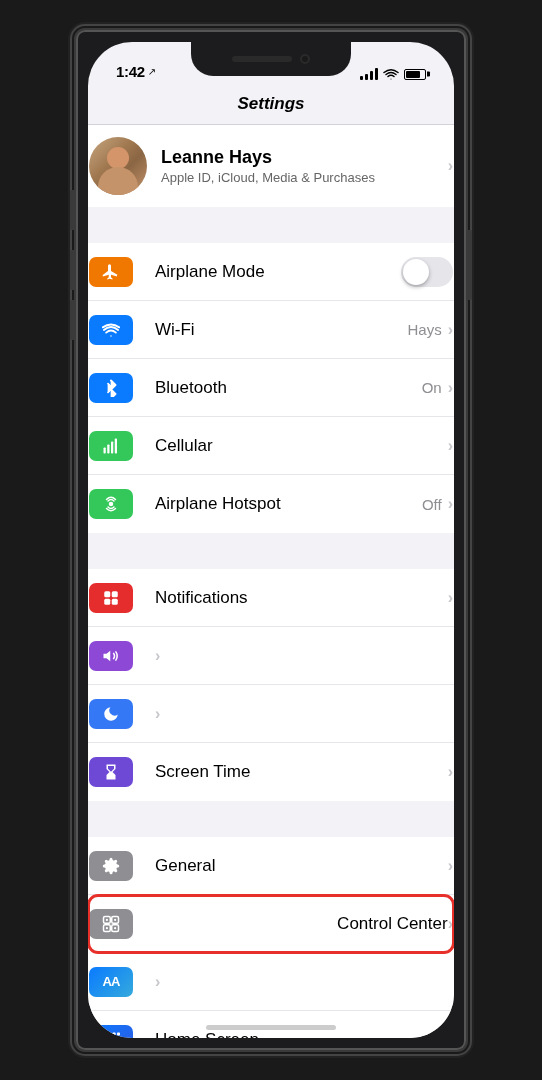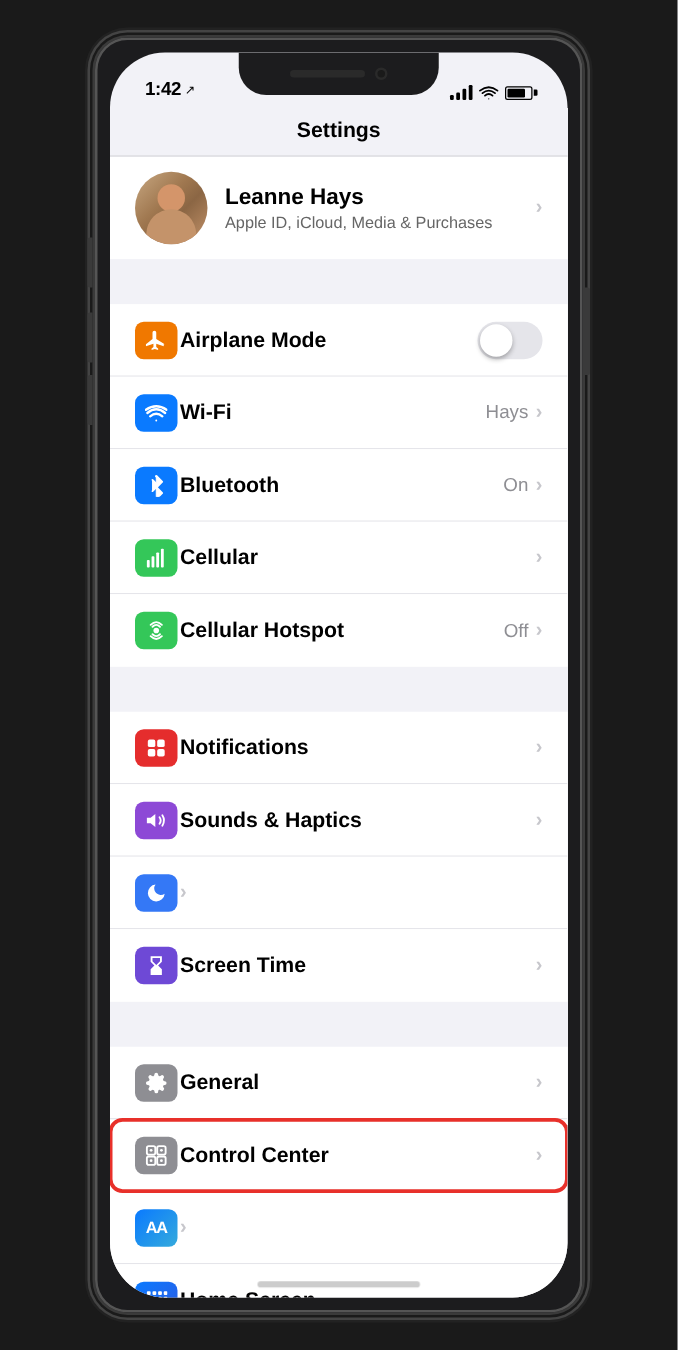--- a/index.html
+++ b/index.html
@@ -11,21 +11,21 @@
       display: flex;
       justify-content: center;
       align-items: center;
       font-family: -apple-system, 'SF Pro Text', 'Helvetica Neue', sans-serif;
     }
 
     .phone-frame {
       width: 390px;
       height: 1020px;
       background: #1c1c1e;
-      border-radius: 26px;
+      border-radius: 9px;
       position: relative;
       box-shadow:
         0 0 0 2px #3a3a3a,
         0 0 0 4px #1a1a1a,
         0 0 0 6px #444,
         0 0 0 8px #222,
         inset 0 0 0 2px #555;
     }
 
     
@@ -166,20 +166,21 @@
       background: #f2f2f7;
       padding: 8px 0 10px;
       text-align: center;
       border-bottom: 1px solid #d1d1d6;
     }
 
     .page-title {
       font-size: 17px;
       font-weight: 600;
       color: #000;
+      font-style: italic;
     }
 
     
     .content {
       overflow-y: auto;
       height: calc(100% - 44px);
       background: #f2f2f7;
     }
 
     .content::-webkit-scrollbar { display: none; }
@@ -256,40 +257,40 @@
     
     .settings-group {
       background: #fff;
       border-radius: 0;
       overflow: hidden;
     }
 
     .settings-row {
       display: flex;
       align-items: center;
-      padding: 12px 20px;
+      padding: 12px 1px;
       background: #fff;
       border-bottom: 0.5px solid #e5e5ea;
       min-height: 58px;
       cursor: pointer;
       position: relative;
     }
 
     .settings-row:last-child {
       border-bottom: none;
     }
 
     .icon-wrapper {
-      width: 34px;
+      width: 44px;
       height: 30px;
       border-radius: 7px;
       display: flex;
       align-items: center;
       justify-content: center;
-      margin-right: 2px;
+      margin-right: 22px;
       flex-shrink: 0;
       color: #fff;
       font-size: 16px;
     }
 
     .icon-orange { background: #f07800; }
     .icon-blue { background: #0a7aff; }
     .icon-blue-light { background: #0a7aff; }
     .icon-green { background: #34c759; }
     .icon-green-dark { background: #34c759; }
@@ -297,21 +298,20 @@
     .icon-purple { background: #8d49d6; }
     .icon-blue-dark { background: #3478f6; }
     .icon-purple-light { background: #6e49d6; }
     .icon-gray { background: #8e8e93; }
     .icon-silver { background: #8e8e93; }
 
     .row-label {
       flex: 1;
       font-size: 17px;
       color: #000;
-      font-weight: bold;
     }
 
     .row-value {
       font-size: 15px;
       color: #8e8e93;
       margin-right: 6px;
     }
 
     
     .toggle {
@@ -333,20 +333,21 @@
       left: 2px;
       box-shadow: 0 2px 4px rgba(0,0,0,0.3);
     }
 
     
     .settings-row.highlighted {
       outline: 3px solid #e8302a;
       outline-offset: -2px;
       border-radius: 10px;
       z-index: 2;
+      text-align: right;
     }
 
     
     .home-indicator {
       position: absolute;
       bottom: 8px;
       left: 50%;
       transform: translateX(-50%);
       width: 130px;
       height: 5px;
@@ -470,21 +471,21 @@
         <div class="settings-row">
           <div class="icon-wrapper icon-green-dark">
             <svg width="18" height="18" viewBox="0 0 24 24" fill="none" stroke="white" stroke-width="2">
               <circle cx="12" cy="12" r="3" fill="white" stroke="none"></circle>
               <path d="M8 8 Q12 4 16 8" stroke-linecap="round"></path>
               <path d="M6 6 Q12 0 18 6" stroke-linecap="round"></path>
               <path d="M8 16 Q12 20 16 16" stroke-linecap="round"></path>
               <path d="M6 18 Q12 24 18 18" stroke-linecap="round"></path>
             </svg>
           </div>
-          <span class="row-label">Cellular Hotspot</span>
+          <span class="row-label">Airplane Hotspot</span>
           <span class="row-value">Off</span>
           <span class="chevron">›</span>
         </div>
       </div>
 
       <div class="section-gap-small"></div>
 
       <div class="settings-group">
 
         <div class="settings-row">
@@ -501,21 +502,20 @@
         </div>
 
         <div class="settings-row">
           <div class="icon-wrapper icon-purple">
             <svg width="18" height="18" viewBox="0 0 24 24" fill="white">
               <path d="M11 5L6 9H2v6h4l5 4V5z" fill="white"></path>
               <path d="M15.5 8.5 Q18 12 15.5 15.5" fill="none" stroke="white" stroke-width="2" stroke-linecap="round"></path>
               <path d="M18.5 6.5 Q22 12 18.5 17.5" fill="none" stroke="white" stroke-width="2" stroke-linecap="round"></path>
             </svg>
           </div>
-          <span class="row-label">Sounds &amp; Haptics</span>
           <span class="chevron">›</span>
         </div>
 
         <div class="settings-row">
           <div class="icon-wrapper icon-blue-dark">
             <svg width="18" height="18" viewBox="0 0 24 24" fill="white">
               <path d="M21 12.79A9 9 0 1 1 11.21 3 7 7 0 0 0 21 12.79z" fill="white"></path>
             </svg>
           </div>
           <span class="chevron">›</span>

